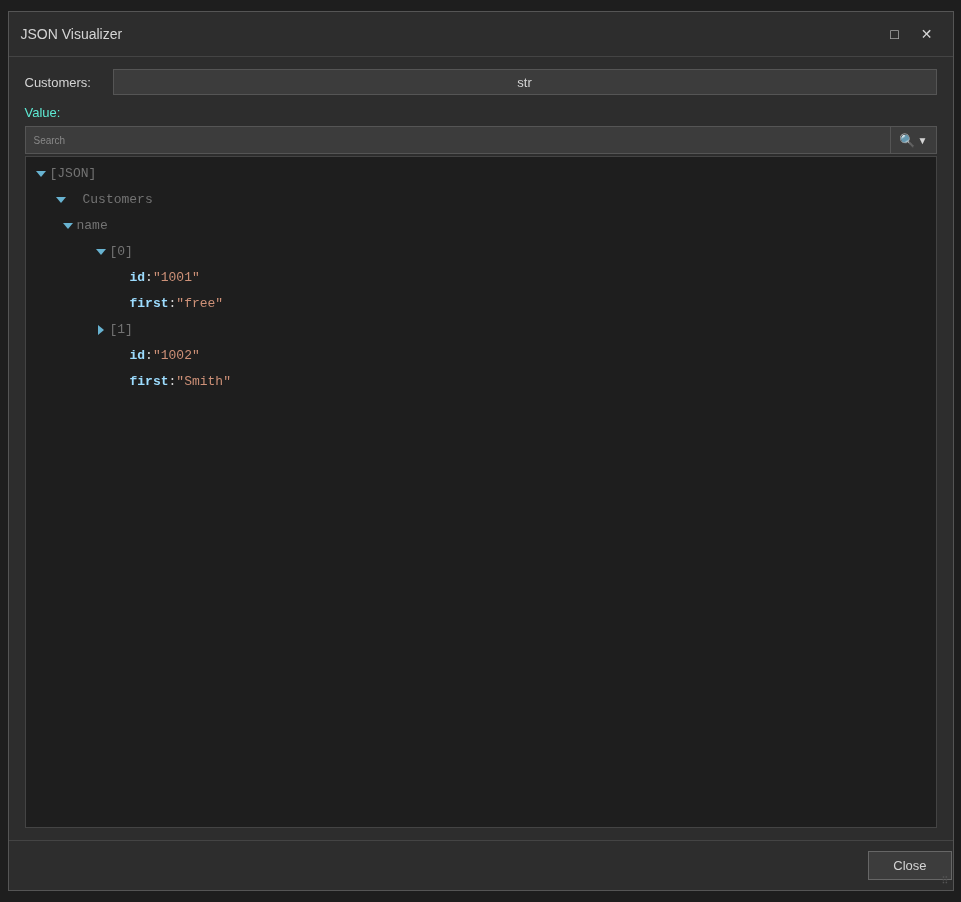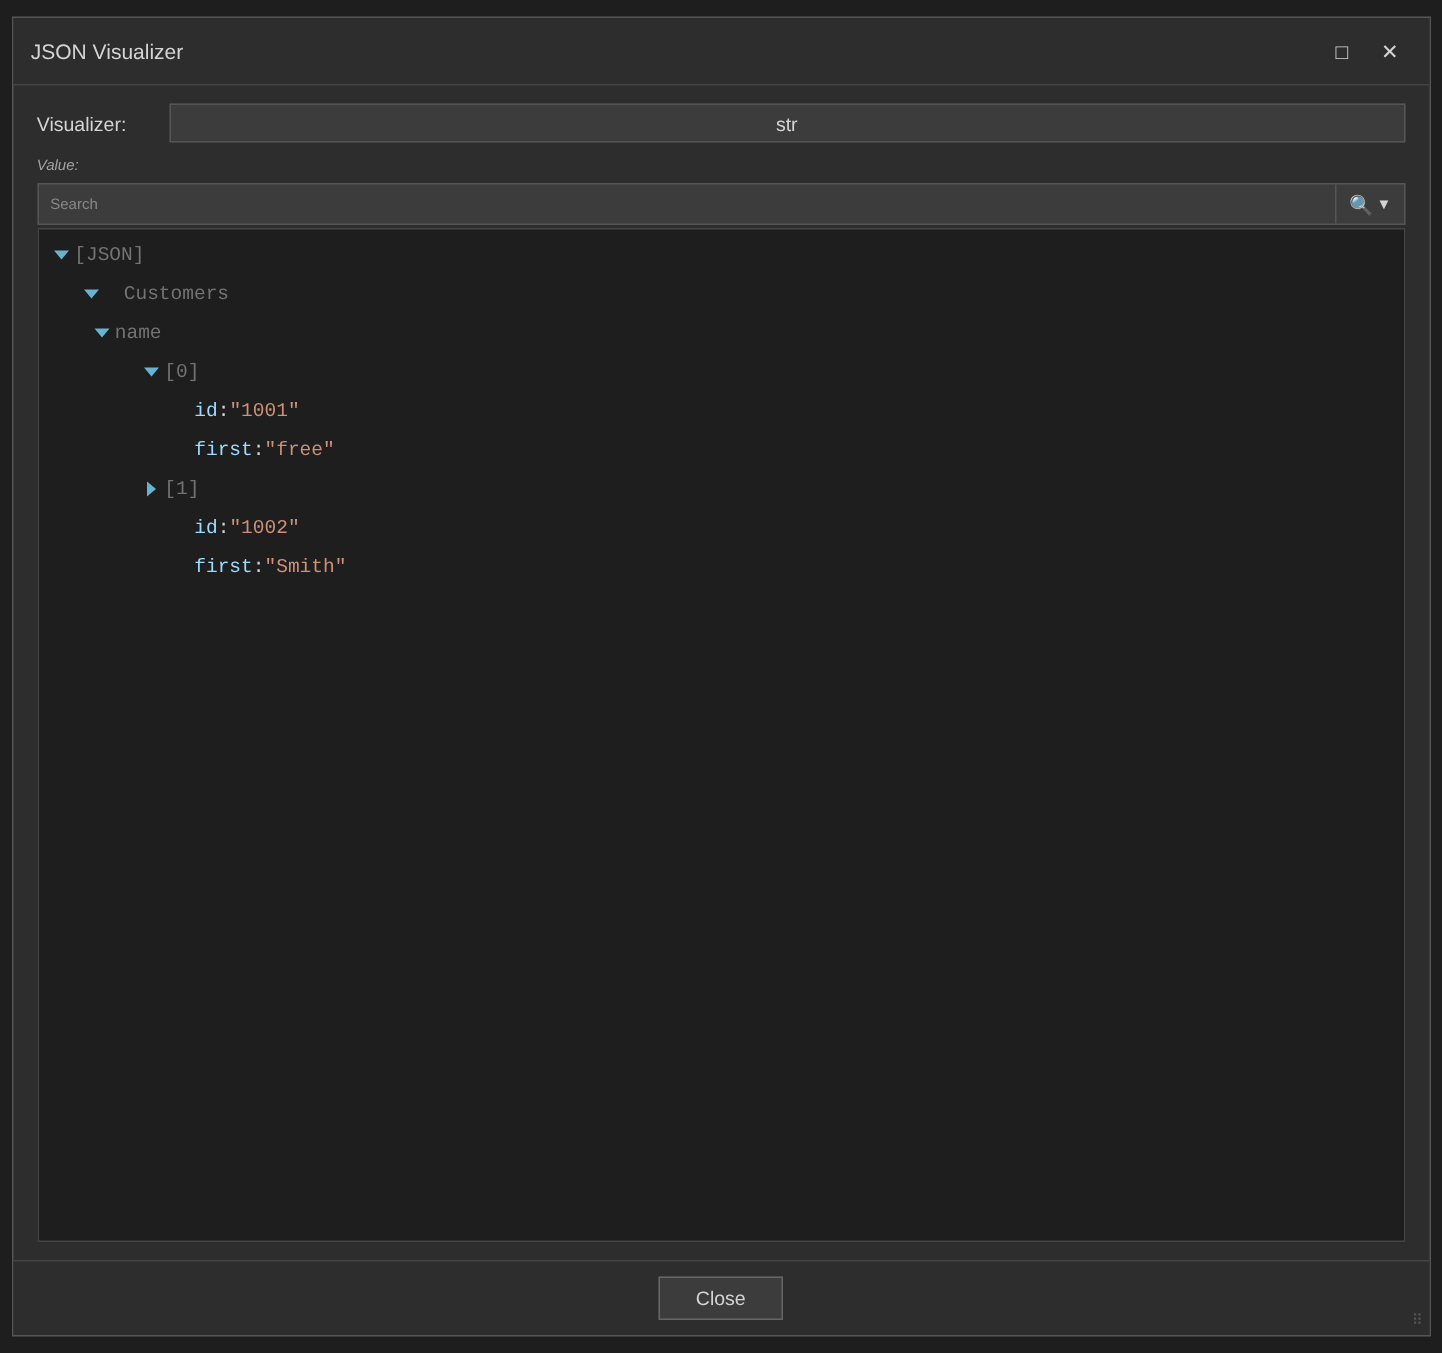--- a/index.html
+++ b/index.html
@@ -87,24 +87,23 @@
       border: 1px solid #555;
       color: #d4d4d4;
       font-size: 13px;
       padding: 4px 8px;
       outline: none;
       height: 26px;
       text-align: center;
     }
 
     .value-label {
-      color: #a3a3a3;
-      font-size: 10px;
+      color: #5eead4;
+      font-size: 13px;
       margin-bottom: 6px;
-      font-style: italic;
     }
 
     .search-bar {
       display: flex;
       align-items: center;
       background: #3c3c3c;
       border: 1px solid #555;
       margin-bottom: 2px;
       height: 28px;
     }
@@ -199,20 +198,21 @@
       top: 2px;
       left: 4px;
     }
 
     .node-text {
       color: #737373;
     }
 
     .node-key {
       color: #9cdcfe;
+      font-weight: bold;
     }
 
     .node-value-string {
       color: #ce9178;
     }
 
     .node-separator {
       color: #d4d4d4;
     }
 
@@ -250,21 +250,21 @@
     }
 
     .tree-container::-webkit-scrollbar-button:single-button:vertical:increment {
       background: #3c3c3c;
       display: block;
       height: 14px;
     }
 
     .footer {
       display: flex;
-      justify-content: center;
+      justify-content: flex-end;
       padding: 10px 1px;
       background: #2d2d2d;
       border-top: 1px solid #444;
     }
 
     .close-button {
       background: #3c3c3c;
       border: 1px solid #666;
       color: #d4d4d4;
       font-size: 13px;
@@ -298,21 +298,21 @@
     <span class="title-bar-title">JSON Visualizer</span>
     <div class="title-bar-buttons">
       <button class="title-bar-btn">□</button>
       <button class="title-bar-btn close-btn">✕</button>
     </div>
   </div>
 
   <div class="content-area">
 
     <div class="expression-row">
-      <label class="expression-label">Visualizer:</label>
+      <label class="expression-label">Customers:</label>
       <input class="expression-input" type="text" value="str" style="">
     </div>
 
     <div class="value-label">Value:</div>
 
     <div class="search-bar">
       <input class="search-input" type="text" placeholder="Search" style="">
       <button class="search-icon-btn">
         <span>🔍</span>
         <span style="font-size:10px; margin-left:2px;">▼</span>

